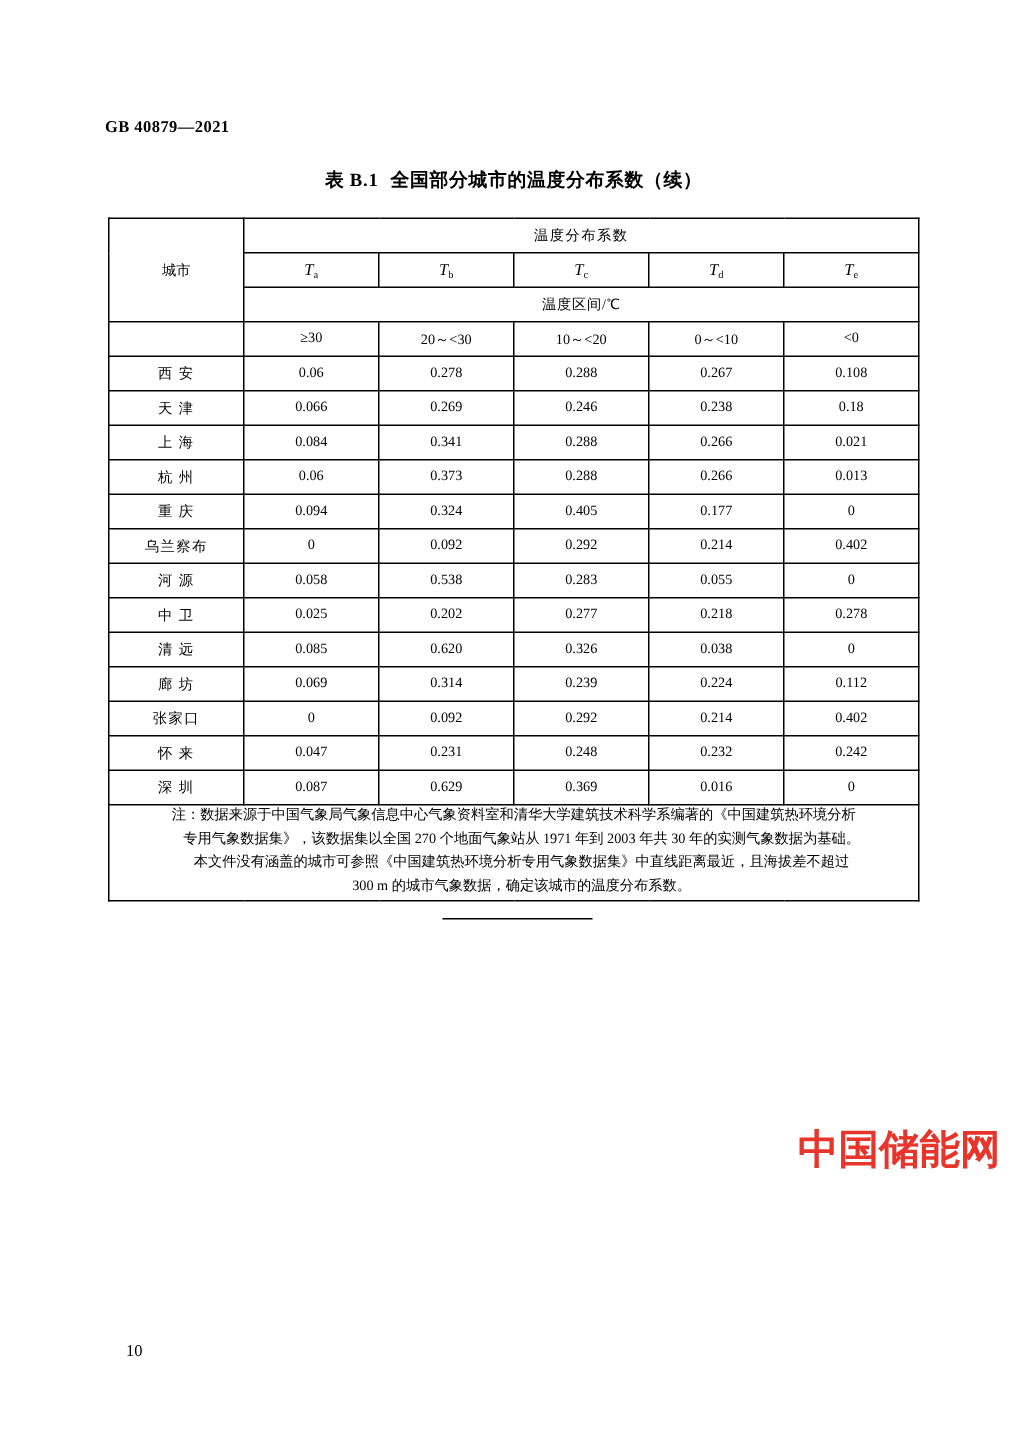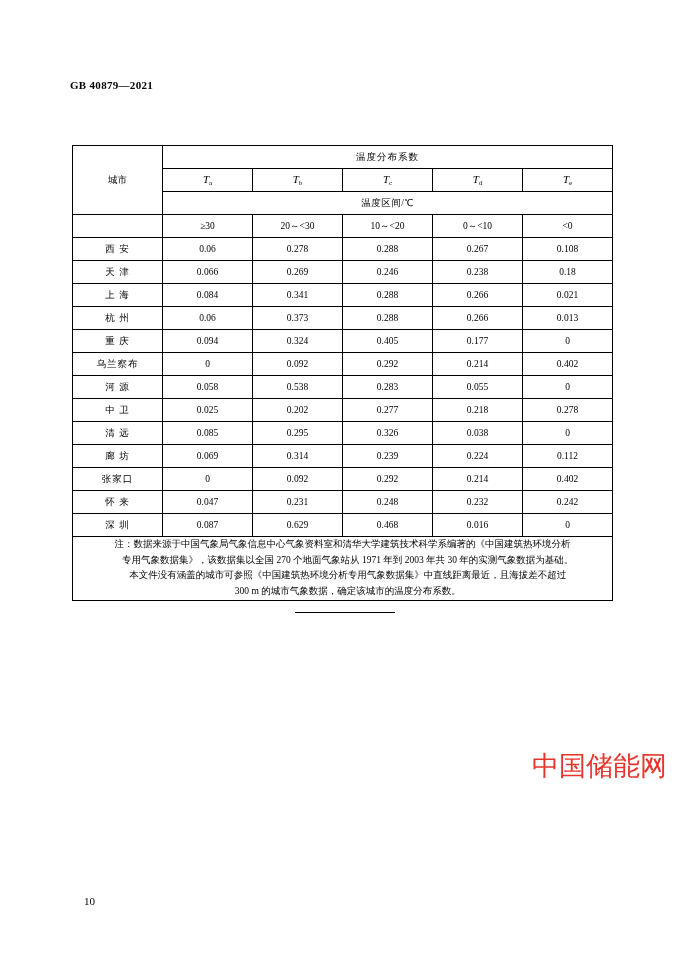--- a/index.html
+++ b/index.html
@@ -134,33 +134,36 @@
     font-size: 34px;
     font-weight: bold;
     font-style: italic;
     color: #e8352b;
     letter-spacing: -1px;
     line-height: 1;
     padding-right: 4px;
   }
   .wm-cn {
     font-size: 27px;
-    font-weight: normal;
+    font-weight: bold;
     color: #e8352b;
     letter-spacing: 0px;
     line-height: 1;
   }
 </style>
 </head>
 <body>
 
 <div class="page">
 
   <div class="header-std">GB 40879—2021</div>
 
+  <div class="table-title">
+    <span class="tt-num">表 B.1</span>&nbsp;&nbsp;<span>全国部分城市的温度分布系数（续）</span>
+  </div>
 
   <table class="maintable">
     <colgroup>
       <col style="width:90px">
       <col style="width:90px">
       <col style="width:90px">
       <col style="width:90px">
       <col style="width:90px">
       <col style="width:90px">
     </colgroup>
@@ -248,21 +251,21 @@
         <td class="cityname">中 卫</td>
         <td>0.025</td>
         <td>0.202</td>
         <td>0.277</td>
         <td>0.218</td>
         <td>0.278</td>
       </tr>
       <tr>
         <td class="cityname">清 远</td>
         <td>0.085</td>
-        <td>0.295</td>
+        <td>0.620</td>
         <td>0.326</td>
         <td>0.038</td>
         <td>0</td>
       </tr>
       <tr>
         <td class="cityname">廊 坊</td>
         <td>0.069</td>
         <td>0.314</td>
         <td>0.239</td>
         <td>0.224</td>
@@ -281,21 +284,21 @@
         <td>0.047</td>
         <td>0.231</td>
         <td>0.248</td>
         <td>0.232</td>
         <td>0.242</td>
       </tr>
       <tr>
         <td class="cityname">深 圳</td>
         <td>0.087</td>
         <td>0.629</td>
-        <td>0.468</td>
+        <td>0.369</td>
         <td>0.016</td>
         <td>0</td>
       </tr>
 
       <tr>
         <td class="note" colspan="6">
           <p>注：数据来源于中国气象局气象信息中心气象资料室和清华大学建筑技术科学系编著的《中国建筑热环境分析</p>
           <p class="indent">专用气象数据集》，该数据集以全国 270 个地面气象站从 1971 年到 2003 年共 30 年的实测气象数据为基础。</p>
           <p class="indent">本文件没有涵盖的城市可参照《中国建筑热环境分析专用气象数据集》中直线距离最近，且海拔差不超过</p>
           <p class="indent">300 m 的城市气象数据，确定该城市的温度分布系数。</p>

